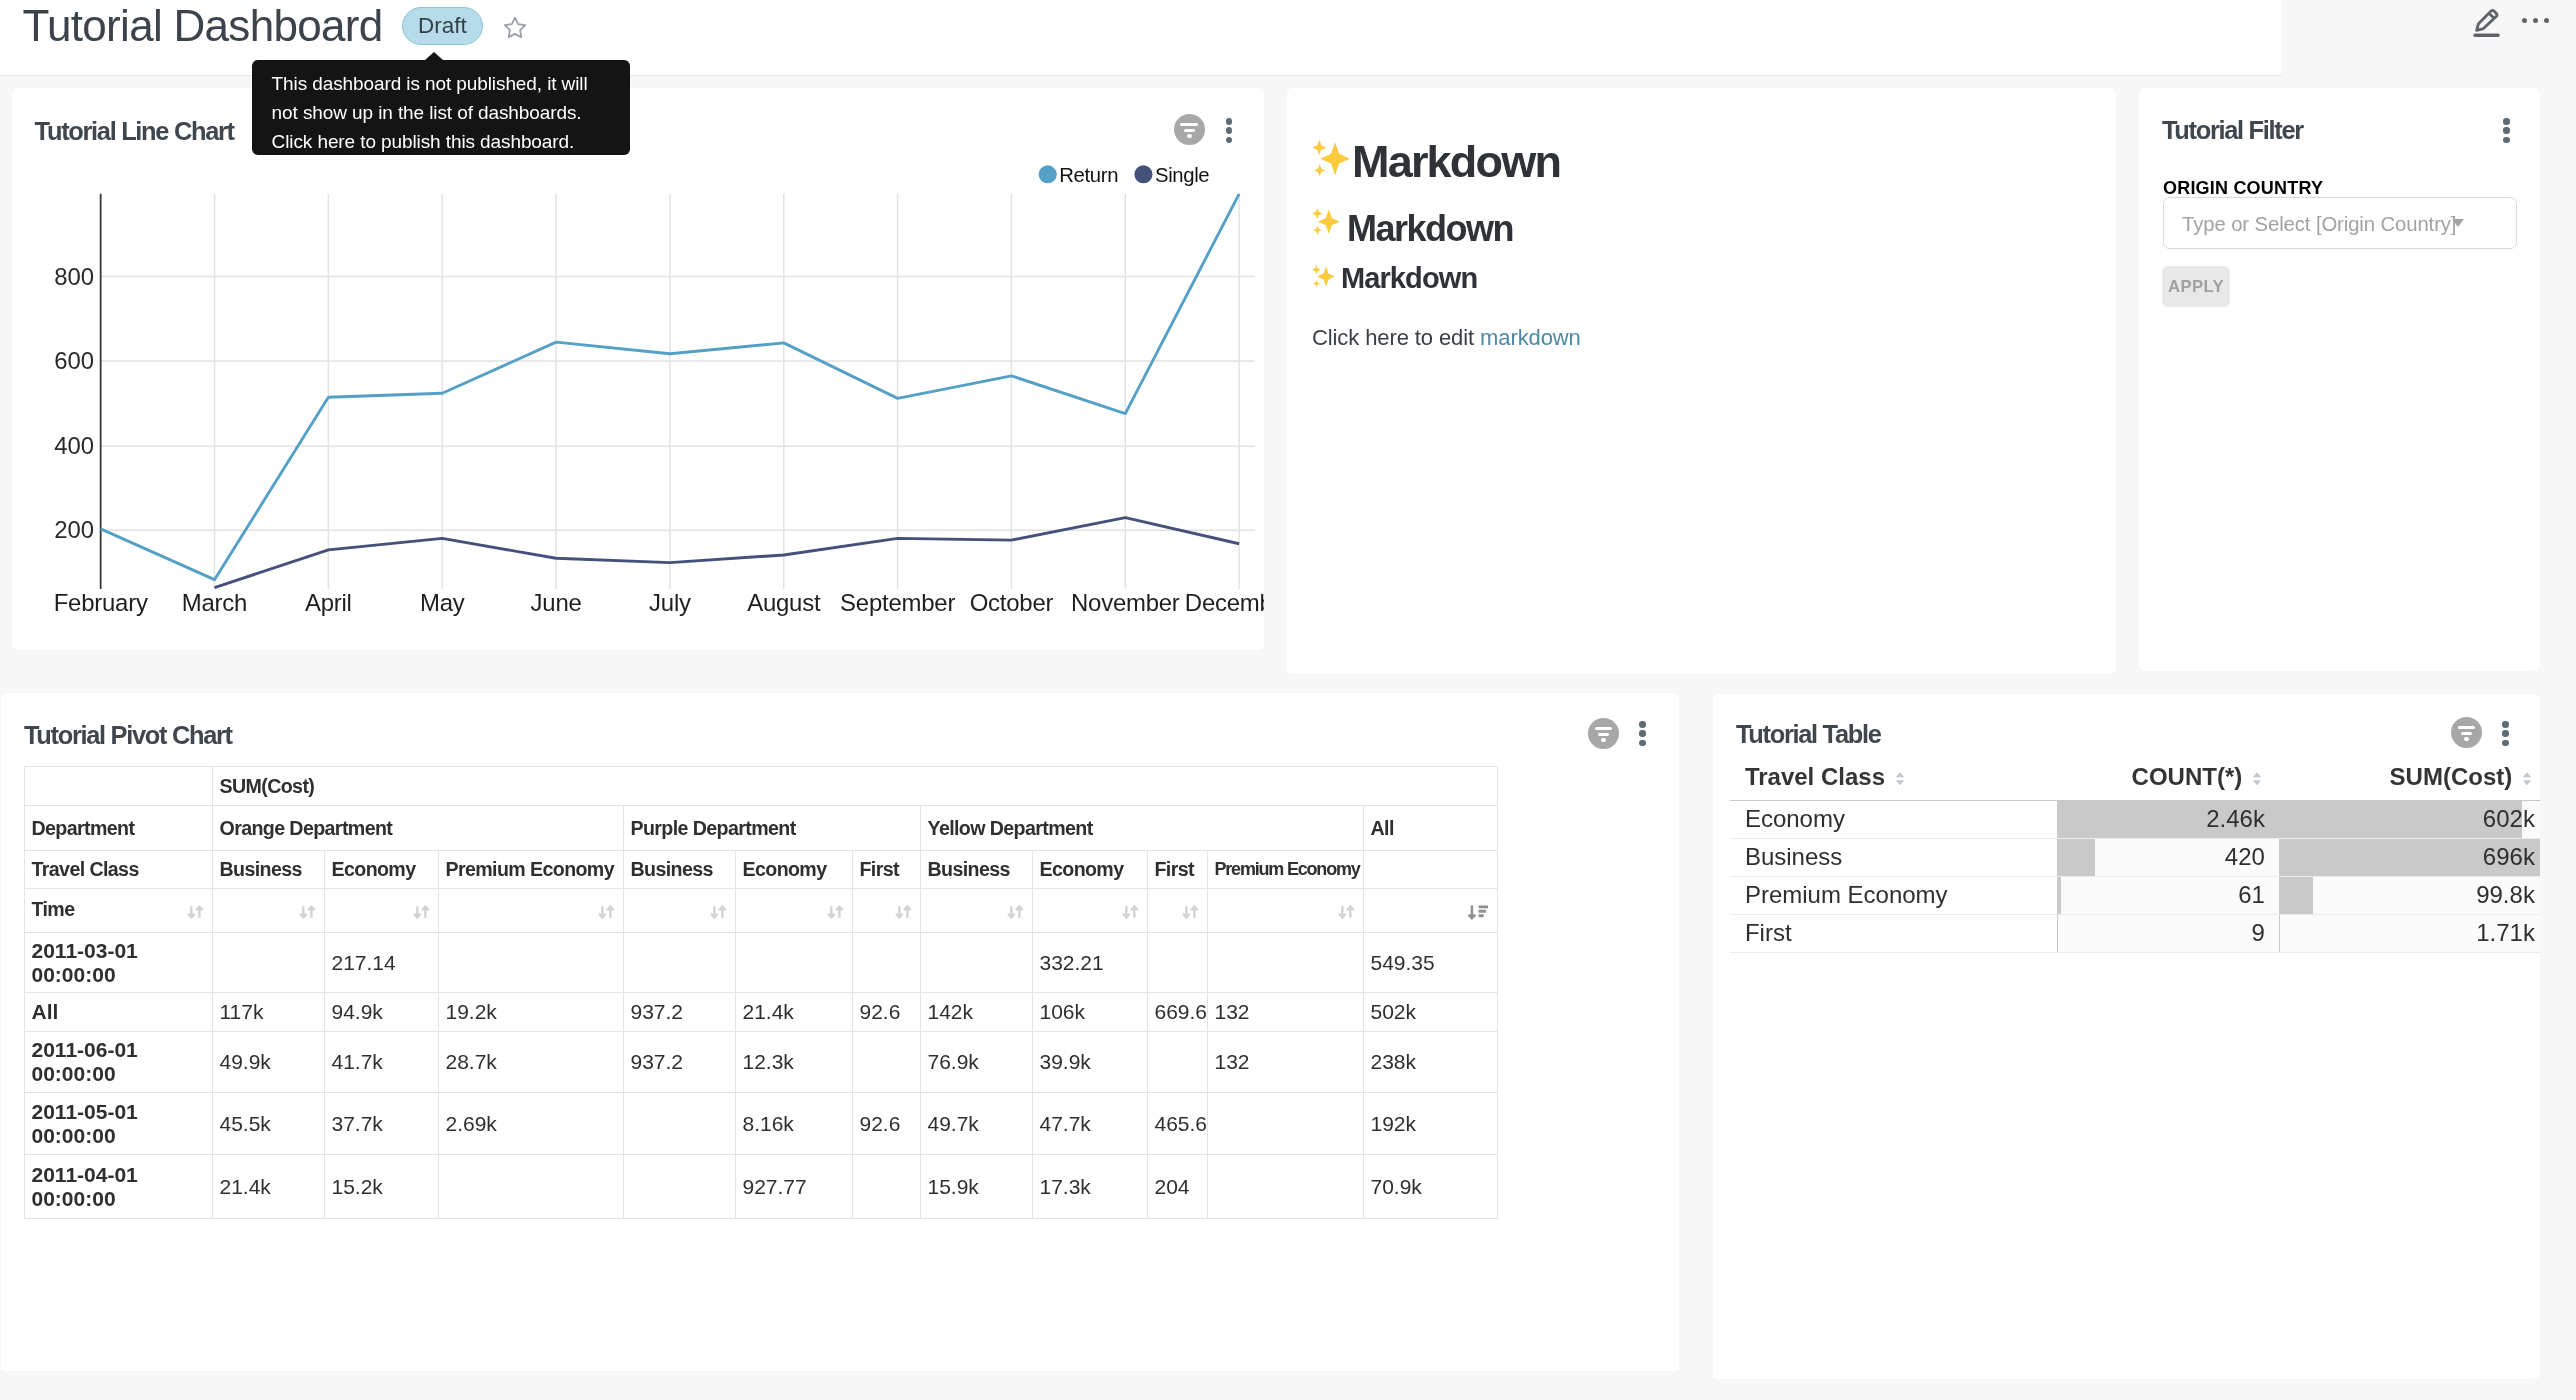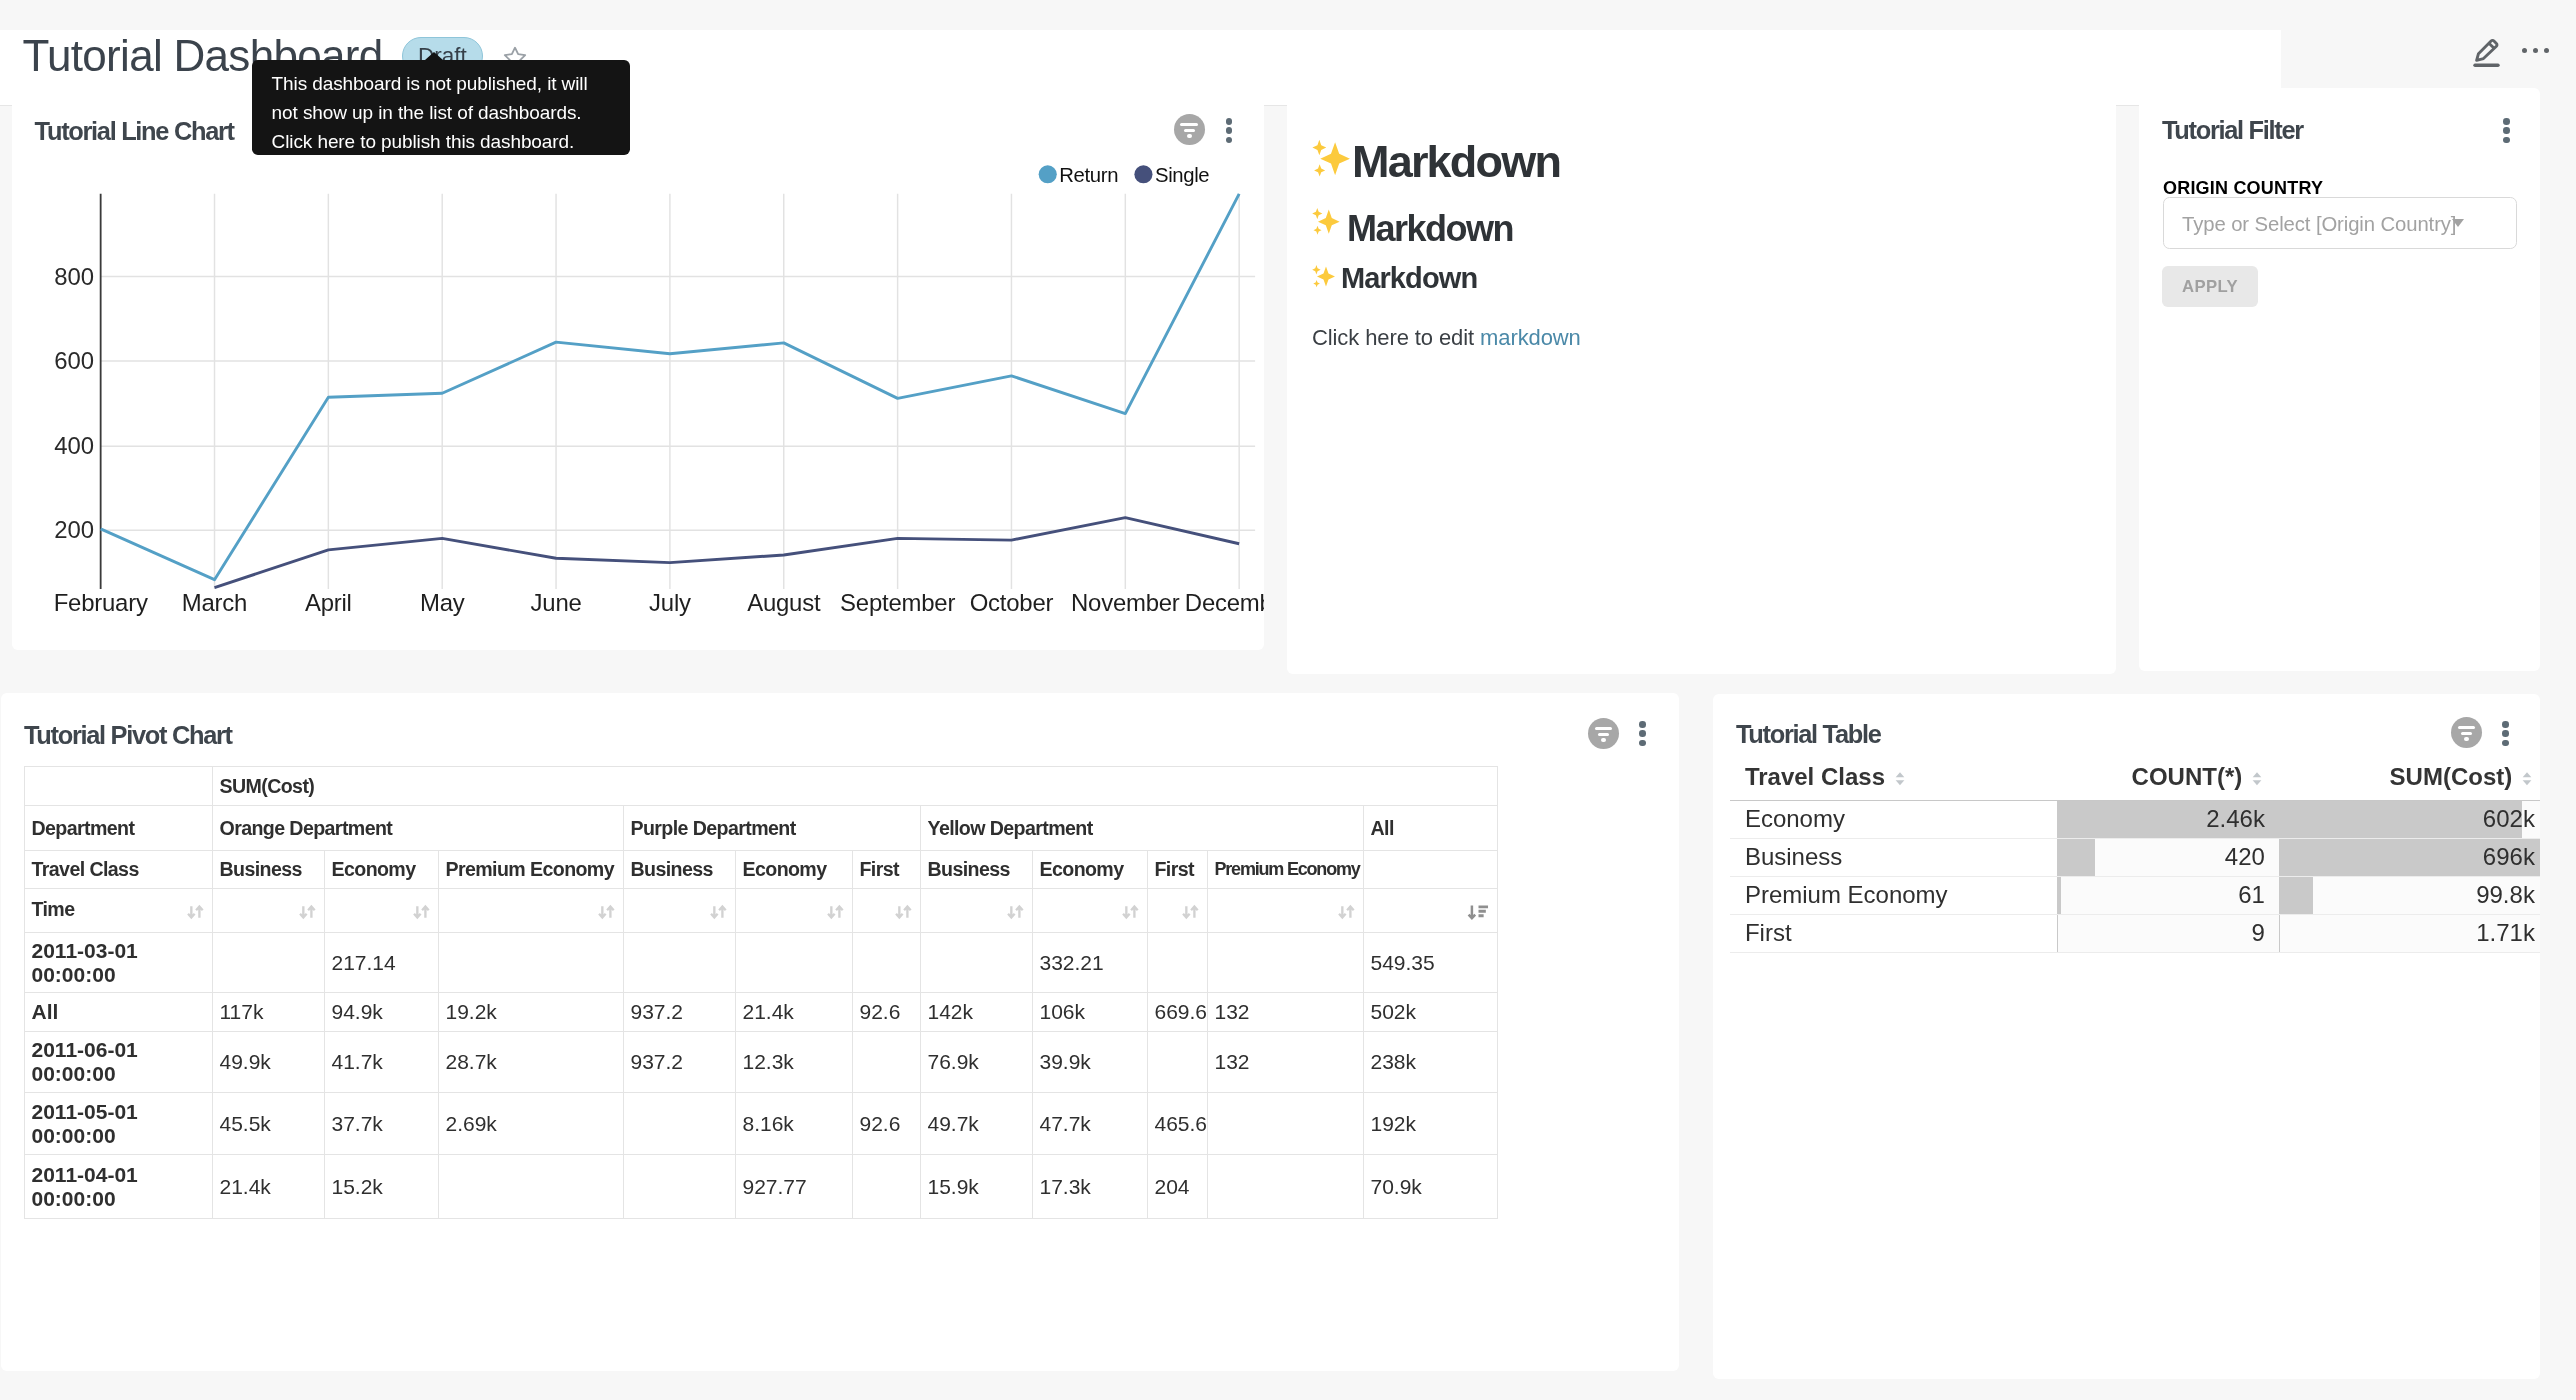--- a/index.html
+++ b/index.html
@@ -1,18 +1,18 @@
 <!DOCTYPE html>
 <html style="font-size:11.6px"><head>
 <meta charset="utf-8">
 <style>
   * { margin:0; padding:0; box-sizing:border-box; }
   html,body { width:2576px; height:1400px; background:#f7f7f7; font-family:"Liberation Sans", sans-serif; overflow:hidden; }
   #page { position:relative; width:2576px; height:1400px; }
-  #hdr { position:absolute; left:0; top:0; width:2281px; height:76px; background:#fff; border-bottom:1.5px solid #e6e6e6;margin-top:30px; }
+  #hdr { position:absolute; left:0; top:0; width:2281px; height:76px; background:#fff; border-bottom:1.5px solid #e6e6e6; }
   #hdr .title { position:absolute; left:22.5px; top:0.7px; font-size:44px; font-weight:500; color:#3b434c; letter-spacing:-0.7px; }
   .pill { position:absolute; left:402px; top:6.5px; width:81px; height:38px; background:#b6dcea; border:1.5px solid #8ec5d9; border-radius:19.6px; color:#353f48; font-size:22.5px; line-height:36px; text-align:center; }
   .card { position:absolute; background:#fff; border-radius:5.8px; overflow:hidden; }
   #c1 { left:11.6px; top:88px; width:1252px; height:562px; }
   #c2 { left:1287px; top:88px; width:829px; height:586px; }
   #c3 { left:2139px; top:88px; width:401px; height:583px; }
   #c4 { left:1px; top:693px; width:1678px; height:678px; }
   #c5 { left:1713px; top:694px; width:827px; height:685px; }
   .ctitle { position:absolute; font-size:25.4px; font-weight:700; color:#3f464d; letter-spacing:-1.3px; }
   .fcirc { position:absolute; width:31px; height:31px; border-radius:50%; background:#a7a7a7; }
@@ -147,21 +147,21 @@
     <div class="vdots" style="left:364px;top:30px">
         <i></i>
         <i></i>
         <i></i>
       </div>
     <div style="position:absolute;left:24px;top:90px;font-size:18px;font-weight:700;letter-spacing:0.2px;color:#000000">ORIGIN COUNTRY</div>
     <div style="position:absolute;left:24px;top:109px;width:354px;height:52px;border:1.5px solid #d9d9d9;border-radius:6.5px;background:#fff">
       <div style="position:absolute;left:18px;top:14.5px;font-size:20.3px;color:#a2a2a2;white-space:nowrap;letter-spacing:-0.1px">Type or Select [Origin Country]</div>
       <div style="position:absolute;right:52px;top:21px;border-left:6.5px solid transparent;border-right:6.5px solid transparent;border-top:8.7px solid #a2a2a2"></div>
     </div>
-    <div style="position:absolute;left:23px;top:178px;width:96px;height:41px;background:#e8e8e8;border-radius:5.8px;text-align:center;font-size:16.7px;font-weight:700;color:#a0a0a0;line-height:41px;letter-spacing:0.4px">APPLY</div>
+    <div style="position:absolute;left:23px;top:178px;width:68px;height:41px;background:#e8e8e8;border-radius:5.8px;text-align:center;font-size:16.7px;font-weight:700;color:#a0a0a0;line-height:41px;letter-spacing:0.4px">APPLY</div>
   </div>
 
   <div class="card" id="c4">
     <div class="ctitle" style="left:23px;top:27.6px">Tutorial Pivot Chart</div>
     <div class="fcirc" style="left:1587px;top:25px">
         <i class="b1"></i>
         <i class="b2"></i>
         <i class="b3"></i>
       </div>
     <div class="vdots" style="left:1638px;top:28px">

